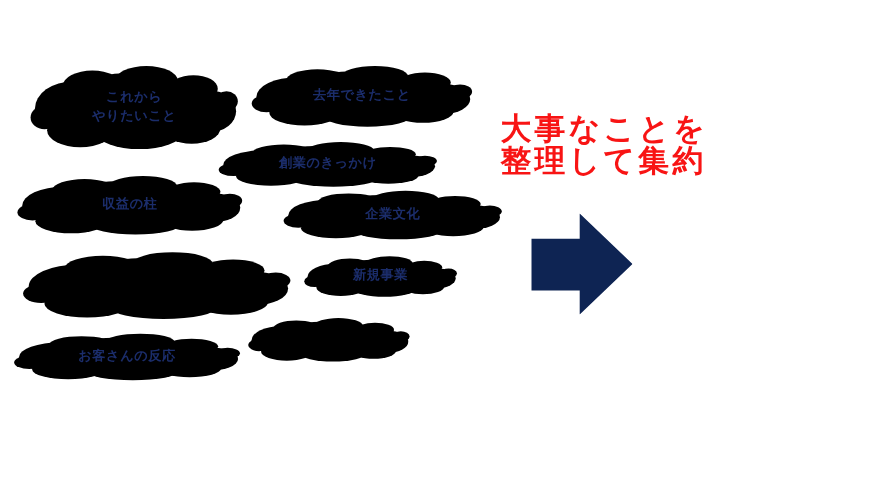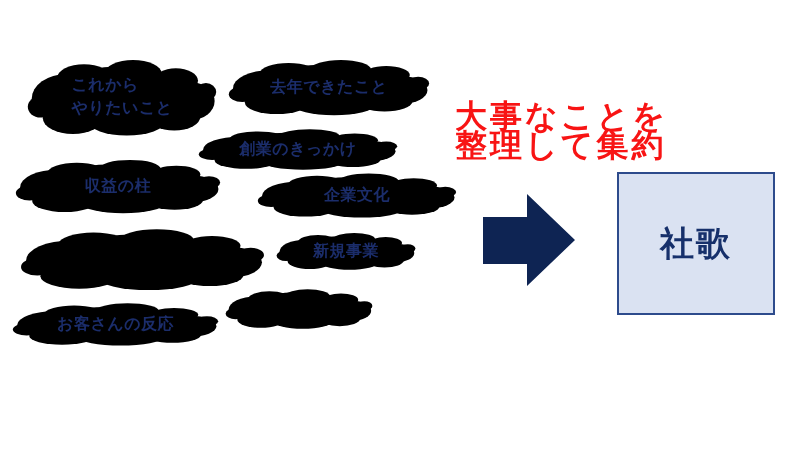--- a/index.html
+++ b/index.html
@@ -3,25 +3,25 @@
 <meta charset="utf-8">
 <style>
   html,body{margin:0;padding:0;background:#ffffff;}
   .stage{
     position:relative;width:800px;height:450px;background:#ffffff;overflow:hidden;
     font-family:"Liberation Sans","DejaVu Sans",sans-serif;
   }
   .cloud{position:absolute;display:flex;align-items:center;justify-content:center;}
   .cloud .cloud-svg{position:absolute;left:0;top:0;width:100%;height:100%;}
   .cloud-label{
-    position:relative;z-index:1;color:#1b2d6b;font-weight:bold;font-size:16px;
-    line-height:1.42;white-space:pre-line;letter-spacing:0.5px;
+    position:relative;z-index:1;color:#1b2d6b;font-weight:bold;font-size:12px;
+    line-height:1.42;text-align:center;white-space:pre-line;letter-spacing:0.5px;
   }
   .annotation{
-    position:absolute;left:455px;top:102px;color:#f81414;font-size:32px;font-weight:800;
+    position:absolute;left:455px;top:102px;color:#f81414;font-size:28px;font-weight:800;
     line-height:29px;letter-spacing:3px;white-space:pre-line;
   }
   .arrow-icon{position:absolute;left:483px;top:194px;width:92px;height:92px;}
   .arrow-icon polygon{fill:#0e2453;}
   .result-box{
     position:absolute;left:617px;top:172px;width:158px;height:143px;box-sizing:border-box;
     background:#dae2f2;border:2px solid #2d4b8c;display:flex;align-items:center;justify-content:center;
   }
   .result-label{color:#16306b;font-size:34px;font-weight:bold;letter-spacing:2px;}
   .defs-holder{position:absolute;width:0;height:0;overflow:hidden;}
@@ -113,17 +113,14 @@
   </div>
 
 
   <div class="annotation">大事なことを
 整理して集約</div>
 
   <svg class="arrow-icon" viewBox="0 0 92 92">
     <polygon points="0,23 44,23 44,0 92,46 44,92 44,70 0,70"></polygon>
   </svg>
 
-  <div class="result-box">
-    <span class="result-label">社歌</span>
-  </div>
 
 </div>
 
 </body></html>

